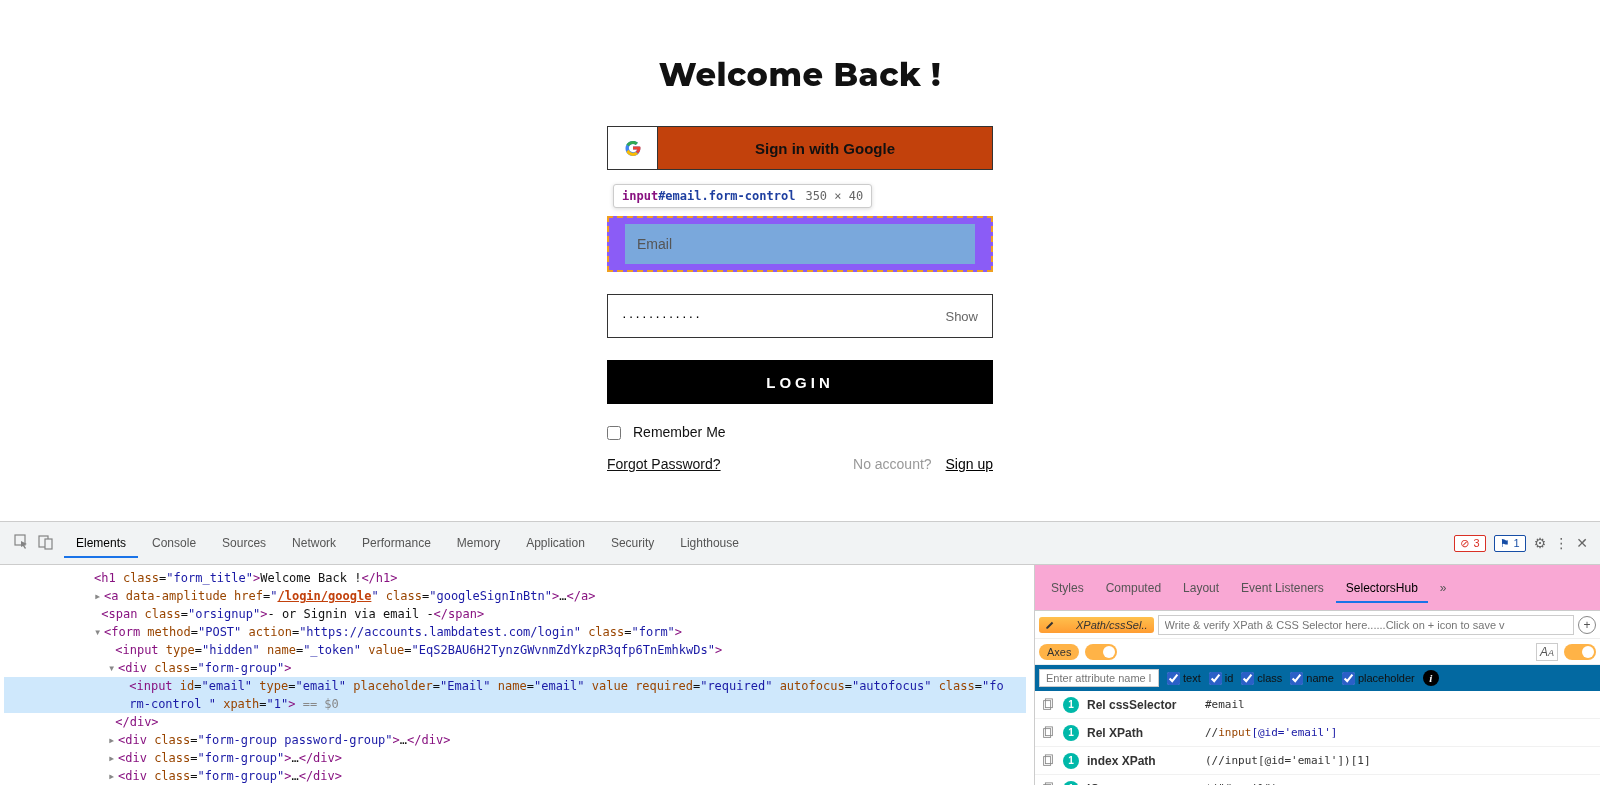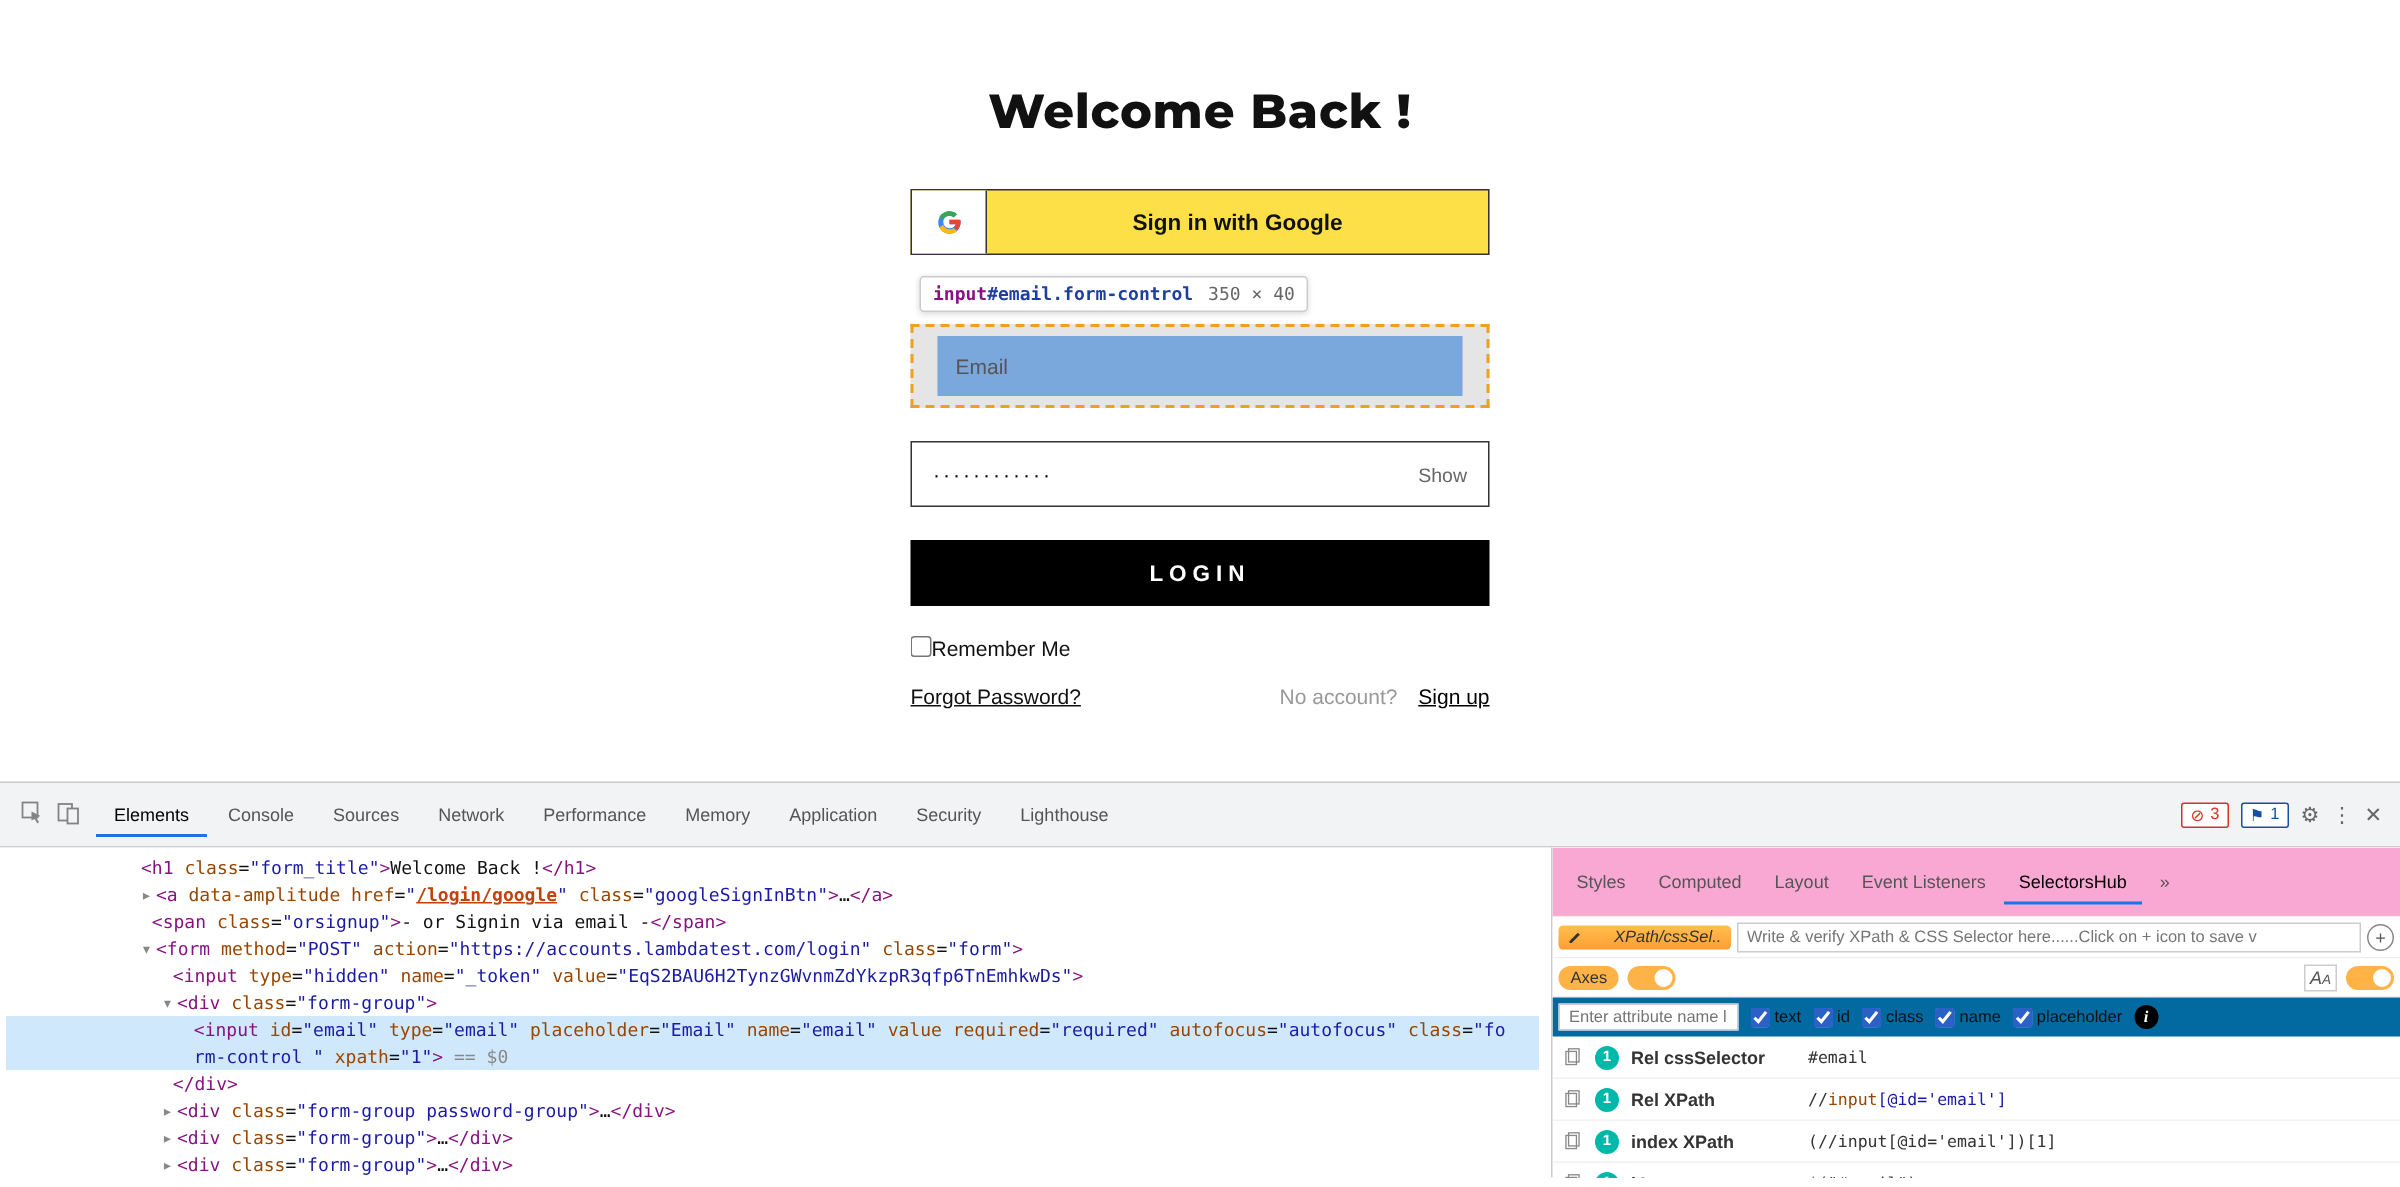--- a/index.html
+++ b/index.html
@@ -1,42 +1,42 @@
 <!DOCTYPE html>
 <html><head>
 <meta charset="utf-8">
 <style>
 * { box-sizing: border-box; margin: 0; padding: 0; }
 body { font-family: -apple-system, BlinkMacSystemFont, "Segoe UI", Arial, sans-serif; background:#fff; color:#111; }
 
 .page-top { height: 521px; position: relative; overflow:hidden; }
 .login-wrap { width: 386px; margin: 0 auto; padding-top: 55px; }
 .title { font-size: 32px; font-weight: 800; text-align:center; letter-spacing:0.5px; margin-bottom: 32px; font-family: "Montserrat", -apple-system, sans-serif; }
-.google-btn { display:flex; border:1px solid #333; height:44px; width:100%; background:#fde047; cursor:pointer; }
+.google-btn { display:flex; border:1px solid #333; height:44px; width:100%; background:#c2410c; cursor:pointer; }
 .google-icon-box { width:50px; background:#fff; border-right:1px solid #333; display:flex; align-items:center; justify-content:center; }
 .google-text { flex:1; display:flex; align-items:center; justify-content:center; font-weight:700; font-size:15px; color:#111; }
 
 .or-line { text-align:center; font-size:13px; color:#999; margin:14px 0 8px; position:relative; height:14px; }
 
-.inspect-highlight { position:relative; border:2px dashed #f0a020; background:#e5e5e5; padding:6px; }
+.inspect-highlight { position:relative; border:2px dashed #f0a020; background:#8b5cf6; padding:6px; }
 .email-input { width:350px; height:40px; background:#7aa8dc; border:none; padding:0 12px; font-size:14px; color:#444; margin: 0 auto; display:block; }
 .email-input::placeholder { color:#555; }
 
 .tooltip { position:absolute; top:-34px; left:4px; background:#fff; border:1px solid #ccc; border-radius:3px; padding:4px 8px; font-size:12px; font-family: Menlo, monospace; box-shadow:0 1px 4px rgba(0,0,0,0.15); white-space:nowrap; }
 .tooltip .tag { color:#881280; font-weight:600; }
 .tooltip .idcls { color:#1e3fa0; font-weight:600; }
 .tooltip .dim { color:#666; margin-left:10px; }
 
 .pw-group { margin-top:22px; border:1px solid #333; height:44px; display:flex; align-items:center; padding:0 14px; }
 .pw-input { flex:1; border:none; outline:none; font-size:14px; letter-spacing:2px; }
 .show-link { font-size:13px; color:#666; cursor:pointer; }
 
 .login-btn { margin-top:22px; width:100%; height:44px; background:#000; color:#fff; border:none; font-weight:800; letter-spacing:4px; font-size:15px; cursor:pointer; }
 
-.remember { margin-top:20px; display:flex; align-items:flex-start; font-size:14px; }
+.remember { margin-top:20px; display:flex; align-items:flex-end; gap:12px; font-size:14px; }
 .remember input { width:14px; height:14px; }
 
 .bottom-links { margin-top:16px; display:flex; justify-content:space-between; font-size:14px; }
 .bottom-links .left { text-decoration:underline; cursor:pointer; }
 .bottom-links .right { color:#999; }
 .bottom-links .signup { color:#000; text-decoration:underline; cursor:pointer; margin-left:10px; }
 
 
 .devtools { border-top:1px solid #ccc; background:#f1f3f4; font-family: sans-serif; font-size:12px; }
 .tabbar { display:flex; align-items:center; height:43px; border-bottom:1px solid #ccc; background:#f1f3f4; padding:0 6px; gap:2px; }

